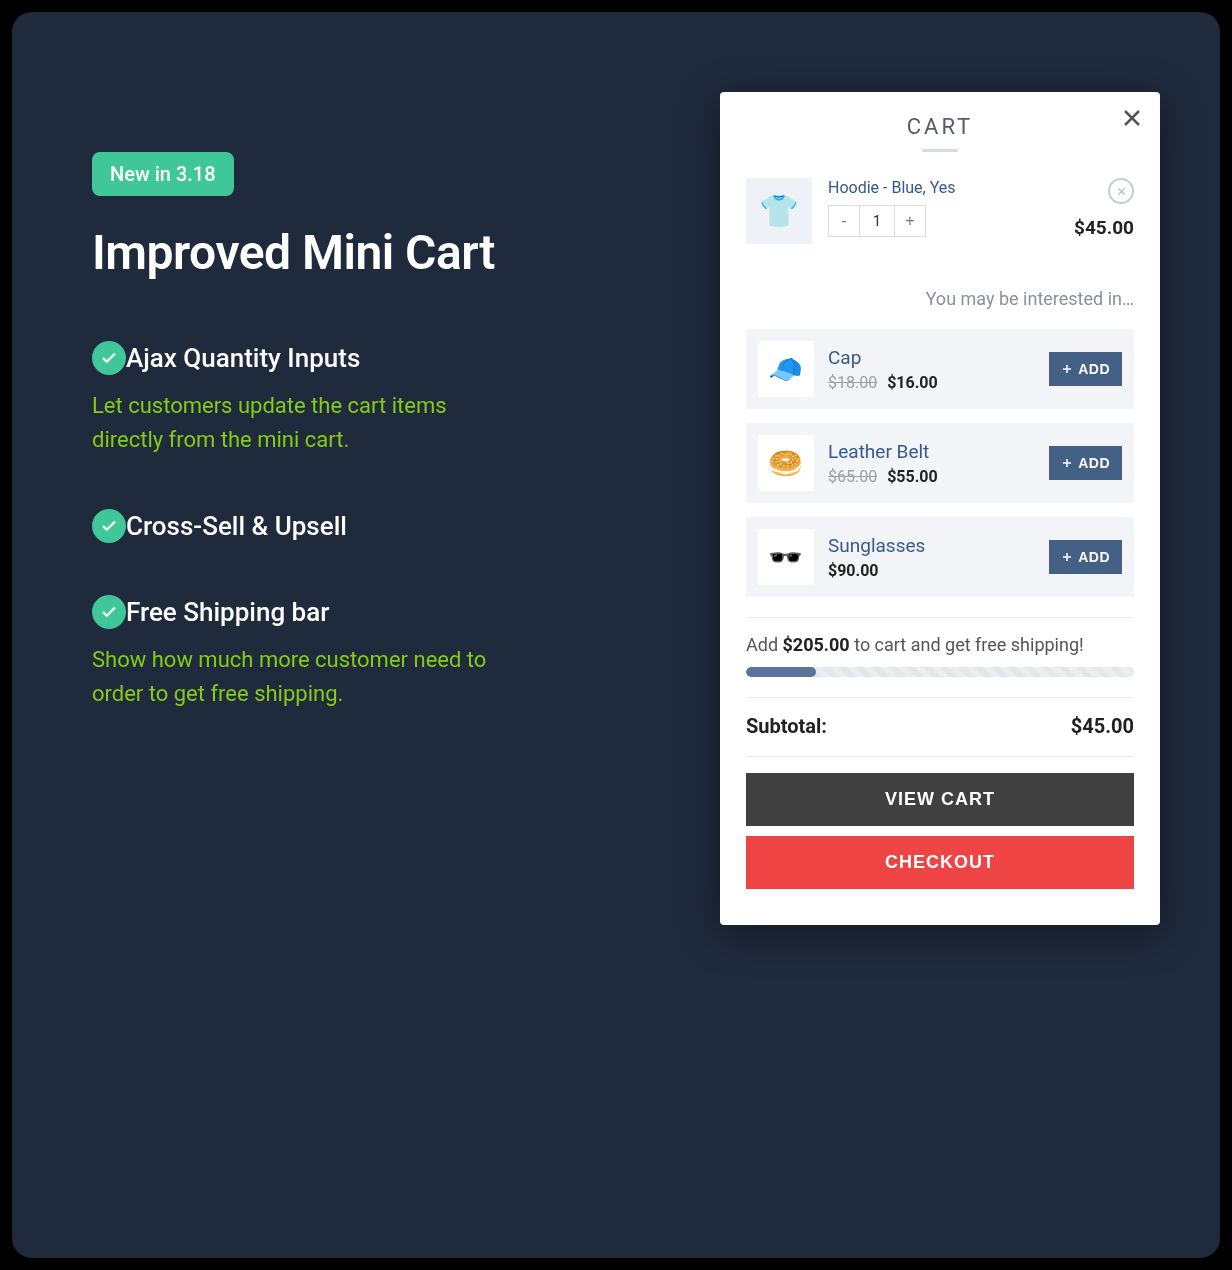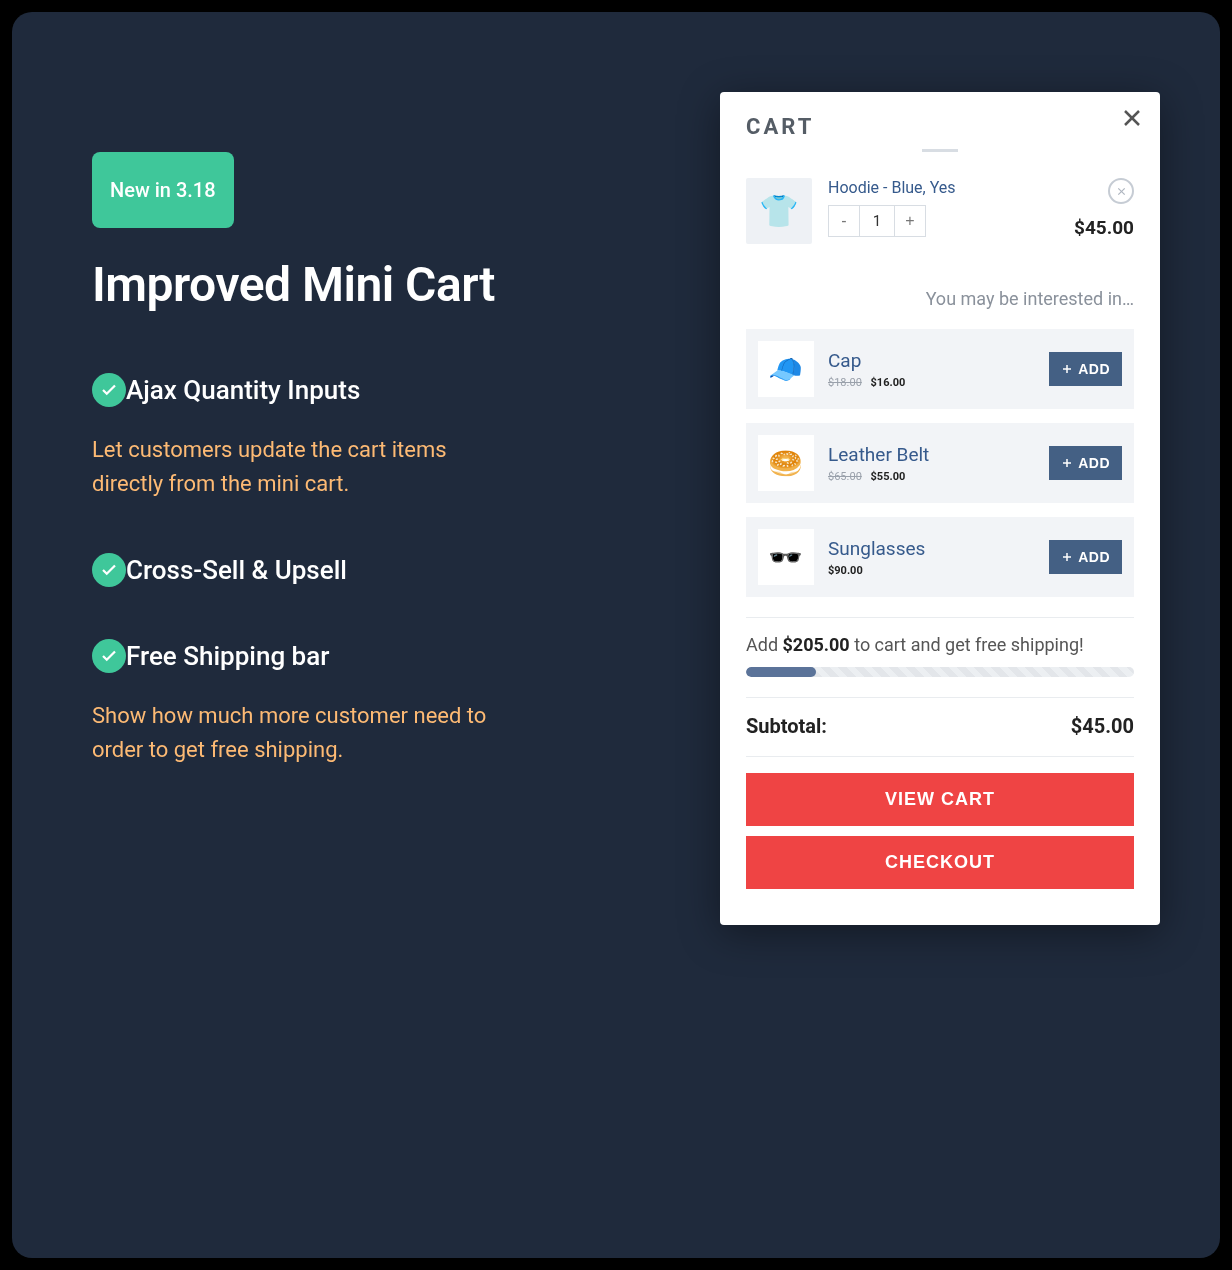--- a/index.html
+++ b/index.html
@@ -23,21 +23,21 @@
   .left {
     flex: 1;
     color: #fff;
     padding-top: 60px;
   }
   .badge {
     display: inline-block;
     background: #3fc79a;
     color: #fff;
     font-size: 20px;
-    padding: 26px 18px;
+    padding: 10px 18px;
     border-radius: 8px;
     font-weight: 500;
   }
   .headline {
     font-size: 48px;
     font-weight: 600;
     margin-top: 28px;
     letter-spacing: -0.5px;
   }
   .subhead {
@@ -59,22 +59,22 @@
     border-radius: 50%;
     display: flex;
     align-items: center;
     justify-content: center;
     flex: 0 0 34px;
   }
   .check-circle svg { width: 18px; height: 18px; stroke: #fff; stroke-width: 3; fill: none; }
   .feature-title { font-size: 26px; font-weight: 500; }
   .feature-desc {
     font-size: 22px;
-    color: #fdba74;
-    margin-top: 26px;
+    color: #84cc16;
+    margin-top: 14px;
     line-height: 1.55;
     max-width: 420px;
   }
 
   
   .cart-panel {
     width: 440px;
     background: #fff;
     border-radius: 4px;
     box-shadow: 0 8px 40px rgba(0,0,0,0.4);
@@ -85,25 +85,25 @@
   }
   .close-x {
     position: absolute;
     top: 14px; right: 16px;
     color: #777;
     cursor: pointer;
     font-size: 0;
   }
   .close-x svg { width: 24px; height: 24px; stroke: #555; stroke-width: 2.5; }
   .cart-title {
-    text-align: left;
+    text-align: center;
     font-size: 22px;
     letter-spacing: 3px;
     color: #555d66;
-    font-weight: 700;
+    font-weight: 400;
   }
   .cart-title-underline {
     width: 36px; height: 3px;
     background: #d8dde3;
     margin: 10px auto 26px auto;
   }
   .cart-item {
     display: flex;
     align-items: flex-start;
     gap: 16px;
@@ -177,21 +177,21 @@
     margin-bottom: 14px;
   }
   .suggest .sthumb {
     width: 56px; height: 56px;
     background: #fff;
     display: flex; align-items: center; justify-content: center;
     font-size: 28px;
   }
   .suggest-body { flex: 1; }
   .suggest-name { color: #365a8c; font-size: 19px; margin-bottom: 4px; }
-  .suggest-prices { font-size: 11px; }
+  .suggest-prices { font-size: 16px; }
   .old-price { color: #9aa1ab; text-decoration: line-through; margin-right: 6px; }
   .new-price { font-weight: 700; color: #222; }
   .add-btn {
     background: #446084;
     color: #fff;
     border: none;
     font-size: 14px;
     font-weight: 700;
     letter-spacing: 0.5px;
     padding: 9px 12px;
@@ -235,21 +235,21 @@
     text-align: center;
     color: #fff;
     border: none;
     padding: 16px;
     font-size: 18px;
     font-weight: 700;
     letter-spacing: 1px;
     cursor: pointer;
     margin-bottom: 10px;
   }
-  .btn-view  { background: #ef4444; }
+  .btn-view  { background: #404040; }
   .btn-check { background: #ef4444; }
 </style>
 </head>
 <body>
 
 <div class="canvas">
   <div class="left">
     <span class="badge">New in 3.18</span>
     <h1 class="headline">Improved Mini Cart</h1>
 

